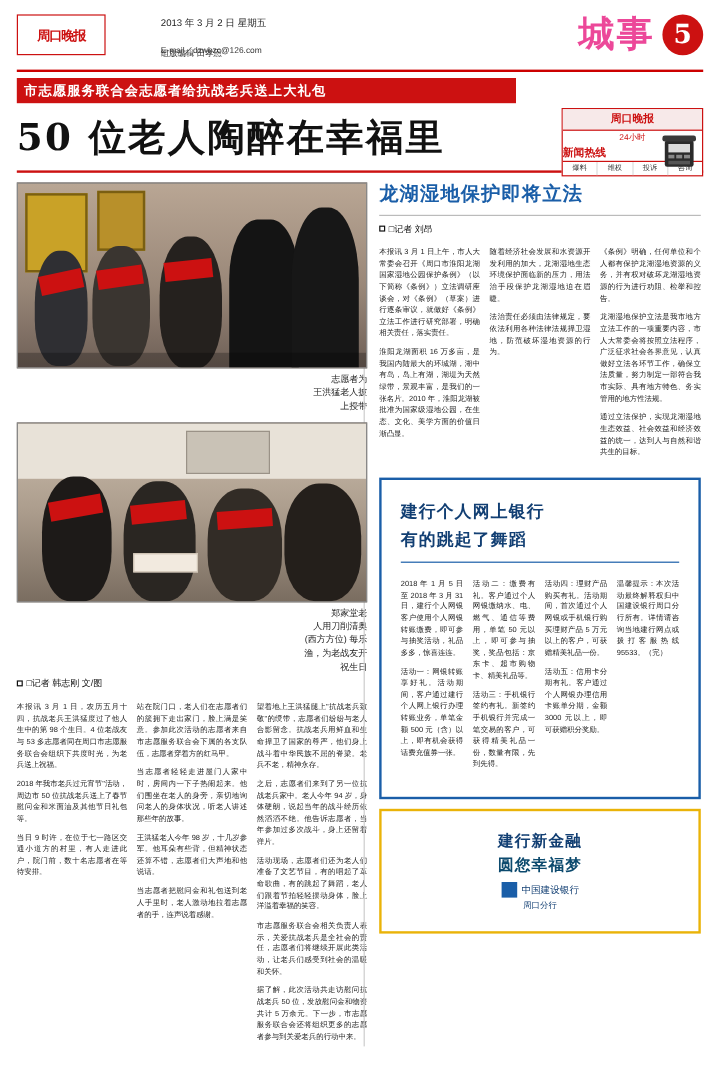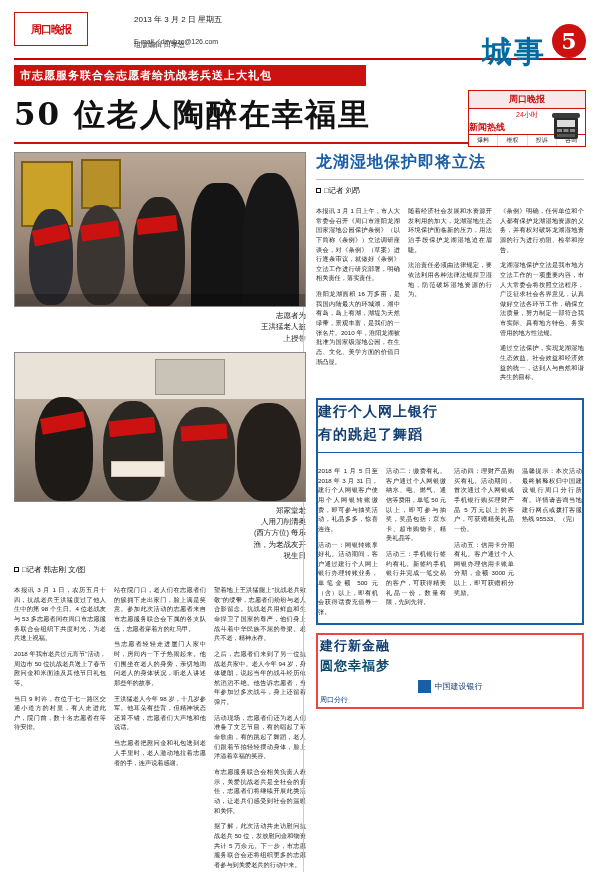--- a/index.html
+++ b/index.html
@@ -16,28 +16,28 @@
   
   .masthead { position:relative; height:50px; border-bottom:2px solid #c00; }
   .logo-box { position:absolute; left:0; top:2px; width:74px; height:34px;
               border:1px solid #cc1111; background:#fff; display:flex; align-items:center; justify-content:center; }
   .logo-box .logo-text { font-family:"DejaVu Serif", serif; font-weight:bold; color:#cc1111; font-size:11px; letter-spacing:-1px; }
   .mast-center { position:absolute; left:120px; top:4px; text-align:left; }
   .mast-date { font-size:8px; color:#222; }
   .mast-email { font-size:7px; color:#333; margin-top:12px; }
   .mast-editors { position:absolute; left:120px; top:30px; font-size:7px; color:#333; }
   .mast-right { position:absolute; right:0; top:-2px; display:flex; align-items:center; gap:6px; }
-  .mast-section { font-family:"DejaVu Serif", serif; font-size:30px; font-weight:bold; color:#0369a1; letter-spacing:2px;margin-top:24px; }
+  .mast-section { font-family:"DejaVu Serif", serif; font-size:30px; font-weight:bold; color:#ec4899; letter-spacing:2px; }
   .page-badge { width:34px; height:34px; border-radius:50%; background:#cc1111; color:#fff;
                 font-size:22px; font-weight:bold; display:flex; align-items:center; justify-content:center;
                 font-family:"DejaVu Serif", serif; }
 
   
   .band { margin-top:5px; background:#cc1111; color:#fff; font-size:11px; font-weight:bold;
-          padding:3px 6px; letter-spacing:1px; width:352px; }
+          padding:3px 6px; letter-spacing:1px; width:416px; }
   .headline { font-family:"DejaVu Serif", serif; font-size:31px; font-weight:bold; color:#111;
               margin-top:8px; letter-spacing:2px; }
   .rule-red { border:0; border-top:2px solid #cc1111; margin:6px 0 0 0; }
 
   
   .hotline { position:absolute; right:14px; top:90px; width:118px; border:1px solid #cc1111; background:#fff; }
   .hotline .hl-logo { text-align:center; font-size:9px; color:#cc1111; font-weight:bold;
                       border-bottom:1px solid #cc1111; padding:2px 0; background:#f7e9e9; font-family:"DejaVu Serif", serif;}
   .hotline .hl-sub { font-size:7px; text-align:center; color:#cc1111; padding:1px 0; }
   .hotline .hl-title { font-size:9px; text-align:left; color:#cc1111; font-weight:bold; }
@@ -64,26 +64,26 @@
   
   .sub-head { font-family:"DejaVu Serif", serif; font-size:16px; font-weight:bold; color:#1a5ea8; letter-spacing:1px; }
   .sub-rule { border:0; border-top:1px solid #bbb; margin:6px 0; }
 
   
   .textcols { display:flex; gap:8px; }
   .tcol { font-size:6.2px; line-height:1.55; color:#222; text-align:justify; }
   .w3 { width:33.3%; } .w4 { width:25%; }
 
   
-  .promo { border:2px solid #1a5ea8; margin-top:10px; padding:0; }
+  .promo { border:2px solid #1a5ea8; margin-top:10px; padding:16px; }
   .promo h3 { margin:0; font-family:"DejaVu Serif", serif; font-size:14px; color:#123f73; line-height:1.6; letter-spacing:1px;}
   .promo .promo-rule { border:0; border-top:1px solid #1a5ea8; margin:7px 0; }
 
   
-  .ccb { border:2px solid #ef4444; margin-top:8px; padding:2px; text-align:left; }
+  .ccb { border:2px solid #eab308; margin-top:8px; padding:16px; text-align:center; }
   .ccb .l1 { font-family:"DejaVu Serif", serif; font-size:13px; color:#123f73; font-weight:bold; letter-spacing:1px;}
   .ccb .l2 { font-family:"DejaVu Serif", serif; font-size:13px; color:#0c4a6e; font-weight:bold; letter-spacing:1px; margin-top:2px;}
   .ccb .bank { margin-top:5px; display:flex; align-items:center; justify-content:center; gap:4px; }
   .ccb .bank .mark { width:13px; height:13px; background:#1a5ea8; }
   .ccb .bank .bname { font-size:8px; color:#123f73; }
   .ccb .branch { font-size:7px; color:#123f73; margin-top:2px; }
 
   .vdiv { position:absolute; left:303px; top:185px; bottom:20px; border-left:1px solid #ccc; }
 
   

